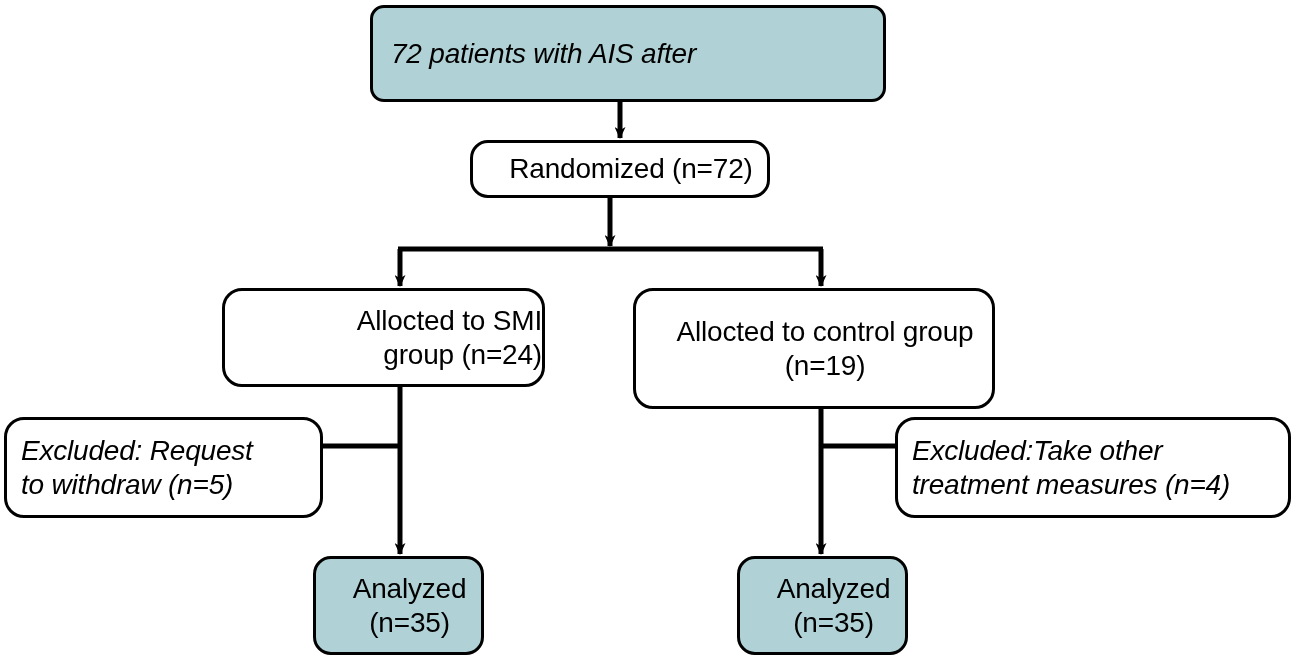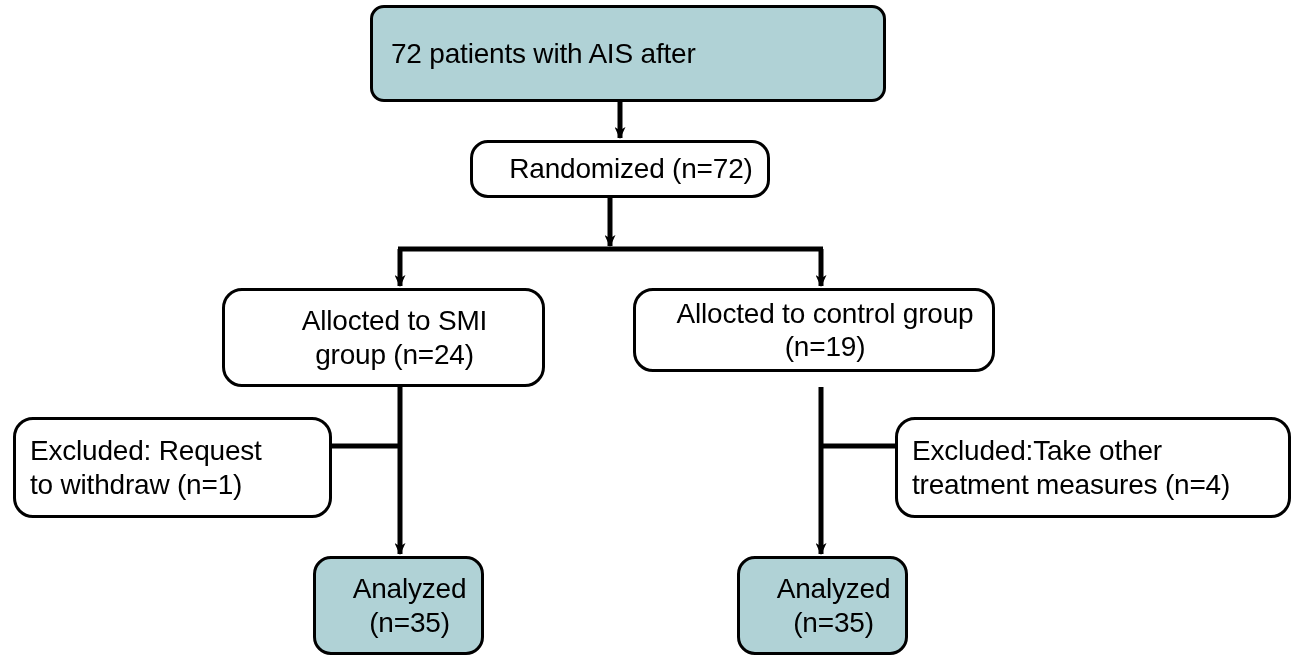--- a/index.html
+++ b/index.html
@@ -46,20 +46,21 @@
     white-space: pre;
   }
   .node.center {
     align-items: center;
     text-align: center;
   }
   .node.lefttext {
     align-items: flex-start;
     text-align: right;
     padding-left: 14px;
+    font-style: italic;
   }
   .node.teal {
     background: #b0d2d6;
   }
   .node.teal.top {
     border-radius: 14px;
   }
 </style>
 </head>
 <body>
@@ -106,33 +107,33 @@
   </svg>
 
   <div class="node teal top lefttext" style="left:370px; top:5px; width:516px; height:97px; padding-left:18px;">
     <span class="line">72 patients with AIS after</span>
   </div>
 
   <div class="node center" style="left:470px; top:140px; width:300px; height:58px; border-radius:18px;">
     <span class="line">Randomized (n=72)</span>
   </div>
 
-  <div class="node center" style="left:222px; top:288px; width:323px; height:99px; border-radius:20px;">
+  <div class="node center" style="left:222px; top:288px; width:323px; height:99px; border-radius:20px;align-items:flex-end;">
     <span class="line">Allocted to SMI</span>
     <span class="line">group (n=24)</span>
   </div>
 
-  <div class="node center" style="left:633px; top:288px; width:362px; height:84px; border-radius:20px;">
+  <div class="node center" style="left:633px; top:288px; width:362px; height:121px; border-radius:20px;">
     <span class="line">Allocted to control group</span>
     <span class="line">(n=19)</span>
   </div>
 
-  <div class="node lefttext" style="left:13px; top:417px; width:319px; height:101px; border-radius:20px;">
+  <div class="node lefttext" style="left:4px; top:417px; width:319px; height:101px; border-radius:20px;">
     <span class="line">Excluded: Request</span>
-    <span class="line">to withdraw (n=1)</span>
+    <span class="line">to withdraw (n=5)</span>
   </div>
 
   <div class="node lefttext" style="left:895px; top:417px; width:396px; height:101px; border-radius:20px;">
     <span class="line">Excluded:Take other</span>
     <span class="line">treatment measures (n=4)</span>
   </div>
 
   <div class="node teal center" style="left:313px; top:556px; width:171px; height:99px; border-radius:18px;">
     <span class="line">Analyzed</span>
     <span class="line">(n=35)</span>

